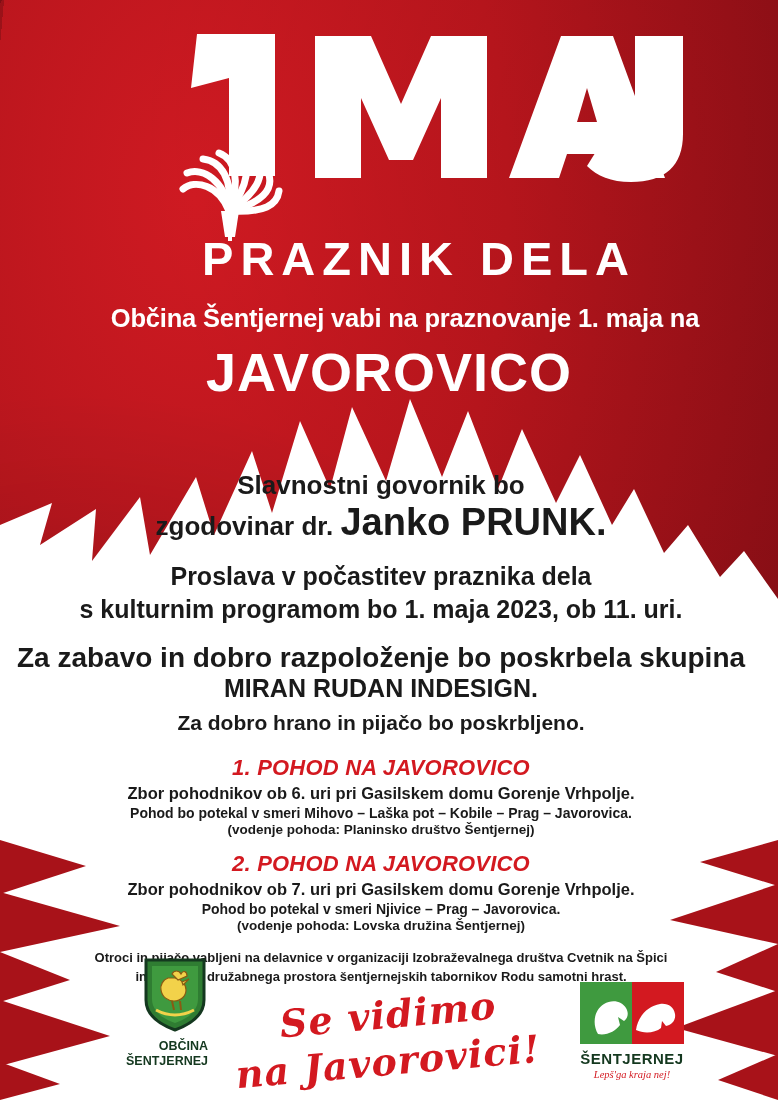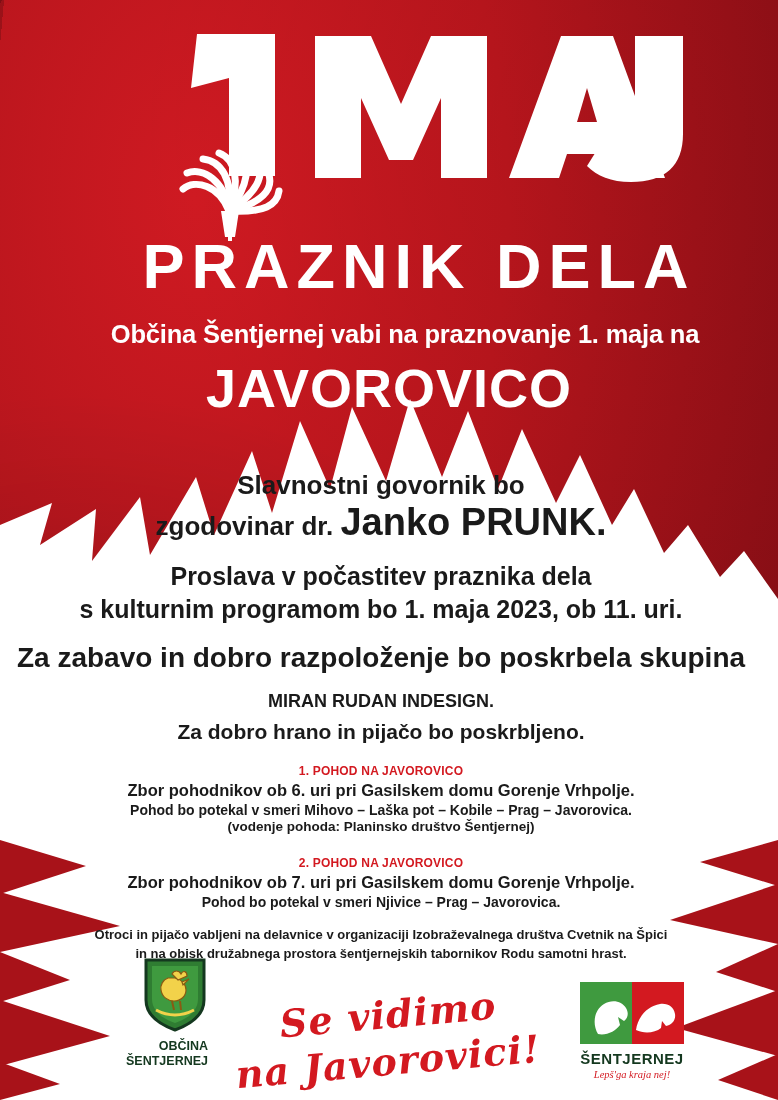--- a/index.html
+++ b/index.html
@@ -42,21 +42,21 @@
     z-index: 4;
     text-align: center;
     color: #ffffff;
     padding-top: 26px;
   }
   .maj-wrap {
     position: relative;
     height: 215px;
   }
   .praznik {
-    font-size: 63px;
+    font-size: 47px;
     letter-spacing: 7px;
     font-weight: bold;
     line-height: 1;
     margin-top: -6px;
     padding-left: 60px;
   }
   .vabi {
     font-size: 25.5px;
     font-weight: bold;
     margin-top: 22px;
@@ -86,34 +86,35 @@
     left: 0; right: 16px;
     top: 470px;
     text-align: center;
     color: #1a1a1a;
   }
   .l1 { font-size: 26px; font-weight: bold; }
   .l2 { font-size: 26px; font-weight: bold; margin-top: 0; }
   .l2 .big { font-size: 38px; }
   .l3 { font-size: 25px; font-weight: bold; margin-top: 16px; line-height: 1.32; }
   .l4 { font-size: 28px; font-weight: bold; margin-top: 16px; }
-  .l5 { font-size: 18px; font-weight: bold; margin-top: 17px; }
+  .l5 { font-size: 25px; font-weight: bold; margin-top: 0; }
   .l6 { font-size: 21px; font-weight: bold; margin-top: 8px; }
 
   .hike { margin-top: 20px; }
   .hike-title {
     color: #d31920;
-    font-size: 12px;
+    font-size: 22px;
     font-weight: bold;
     letter-spacing: .2px;
+    font-style: italic;
   }
   .hike-l1 { font-size: 16.5px; font-weight: bold; margin-top: 3px; }
   .hike-l2 { font-size: 14px; font-weight: bold; margin-top: 2px; }
   .hike-l3 { font-size: 13.5px; font-weight: bold; margin-top: 1px; text-align: center; }
-  .hike2 { margin-top: 22px; }
+  .hike2 { margin-top: 14px; }
 
   .note {
     margin-top: 16px;
     font-size: 13px;
     font-weight: bold;
     line-height: 1.45;
   }
 
   
   .footer {
@@ -264,20 +265,21 @@
       <div class="hike-title">1. POHOD NA JAVOROVICO</div>
       <div class="hike-l1">Zbor pohodnikov ob 6. uri pri Gasilskem domu Gorenje Vrhpolje.</div>
       <div class="hike-l2">Pohod bo potekal v smeri Mihovo – Laška pot – Kobile – Prag – Javorovica.</div>
       <div class="hike-l3">(vodenje pohoda: Planinsko društvo Šentjernej)</div>
     </div>
 
     <div class="hike hike2">
       <div class="hike-title">2. POHOD NA JAVOROVICO</div>
       <div class="hike-l1">Zbor pohodnikov ob 7. uri pri Gasilskem domu Gorenje Vrhpolje.</div>
       <div class="hike-l2">Pohod bo potekal v smeri Njivice – Prag – Javorovica.</div>
+      <div class="hike-l3">(vodenje pohoda: Lovska družina Šentjernej)</div>
     </div>
 
     <div class="note">
       <div>Otroci in pijačo vabljeni na delavnice v organizaciji Izobraževalnega društva Cvetnik na Špici</div>
       <div>in na obisk družabnega prostora šentjernejskih tabornikov Rodu samotni hrast.</div>
     </div>
   </div>
 
   <div class="footer">
 

